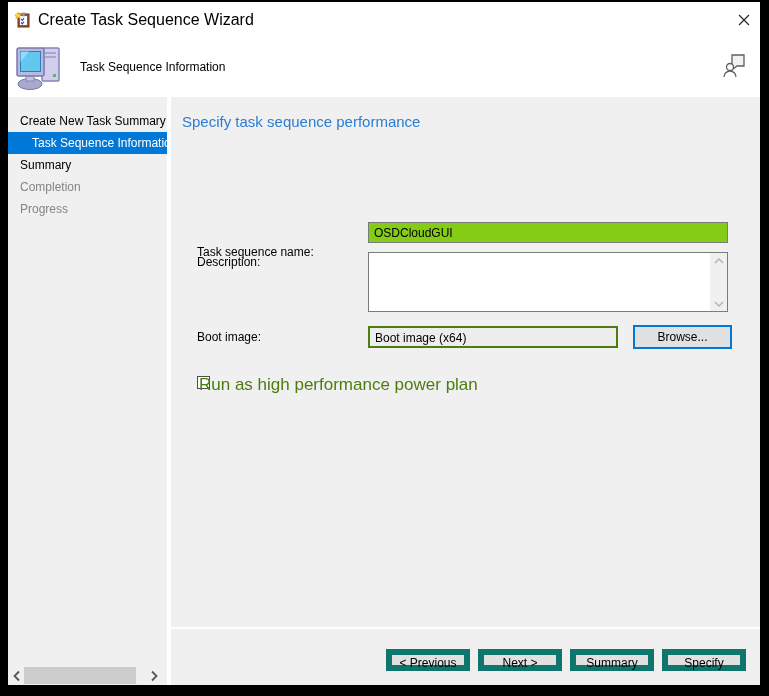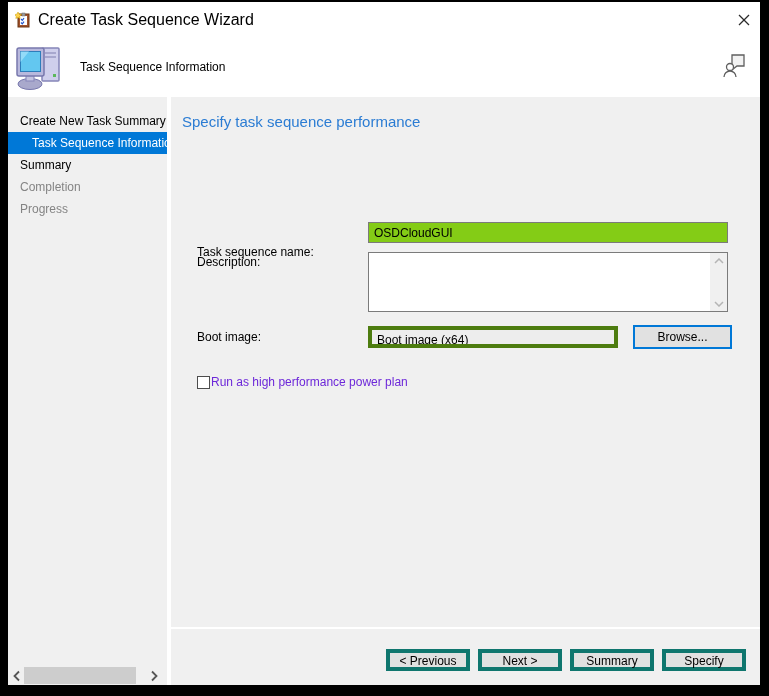--- a/index.html
+++ b/index.html
@@ -44,33 +44,33 @@
              border:1px solid #7b7b7b;background:#fff;}
   .desc-text{position:absolute;left:0;top:0;width:341px;height:58px;border:none;resize:none;outline:none;
              background:#fff;font-family:"Liberation Sans",sans-serif;font-size:12px;padding:2px 4px;
              box-sizing:border-box;}
   .desc-scroll{position:absolute;right:0;top:0;width:17px;height:100%;background:#f0f0f0;}
   .scroll-btn{position:absolute;left:0;width:17px;height:15px;border:none;background:#f0f0f0;padding:0;
               display:flex;align-items:center;justify-content:center;cursor:pointer;}
   .scroll-btn.up{top:0;} .scroll-btn.down{bottom:0;}
 
   .readonly-field{position:absolute;left:197px;top:229px;width:250px;height:22px;box-sizing:border-box;
-                  border:4px solid #4d7c0f;background:#ededed;font-size:12px;line-height:20px;
+                  border:2px solid #4d7c0f;background:#ededed;font-size:12px;line-height:20px;
                   padding:0 5px;color:#000;white-space:nowrap;overflow:hidden;}
   .browse-btn{position:absolute;left:462px;top:228px;width:99px;height:24px;box-sizing:border-box;
               border:2px solid #0078d7;background:#e1e1e1;font-family:Liberation Sans, sans-serif;
               font-size:12px;color:#000;cursor:pointer;}
 
   .checkbox{position:absolute;left:26px;top:279px;width:13px;height:13px;appearance:none;
             -webkit-appearance:none;background:#fff;border:1px solid #4d4d4d;margin:0;cursor:pointer;}
-  .checkbox-label{position:absolute;left:40px;top:278px;font-size:12px;color:#6d28d9;cursor:default;}
+  .checkbox-label{position:absolute;left:28px;top:278px;font-size:17px;color:#4d7c0f;cursor:default;}
 
   .footer-sep{position:absolute;left:0;top:530px;width:100%;height:2px;background:#fff;}
   .footer-btns{position:absolute;top:552px;right:14px;display:flex;gap:8px;}
-  .wiz-btn{width:84px;height:22px;box-sizing:border-box;border:4px solid #0f766e;background:#e1e1e1;
+  .wiz-btn{width:84px;height:22px;box-sizing:border-box;border:6px solid #0f766e;background:#e1e1e1;
            font-family:"Liberation Sans",sans-serif;font-size:12px;color:#000;cursor:pointer;}
 
   
   .h-scroll{position:absolute;left:2px;bottom:1px;width:155px;height:17px;background:#f0f0f0;}
   .h-scroll-btn{position:absolute;top:0;width:14px;height:17px;border:none;background:#f0f0f0;padding:0;
                 display:flex;align-items:center;justify-content:center;cursor:pointer;}
   .h-scroll-btn.left{left:0;} .h-scroll-btn.right{left:137px;}
   .h-thumb{position:absolute;left:14px;top:0;width:112px;height:17px;background:#cdcdcd;cursor:pointer;}
 </style>
 </head>

